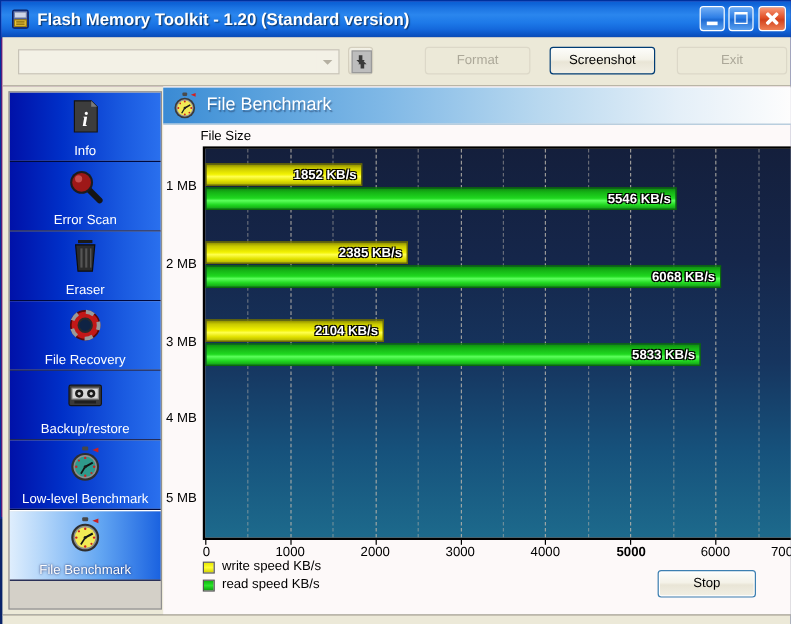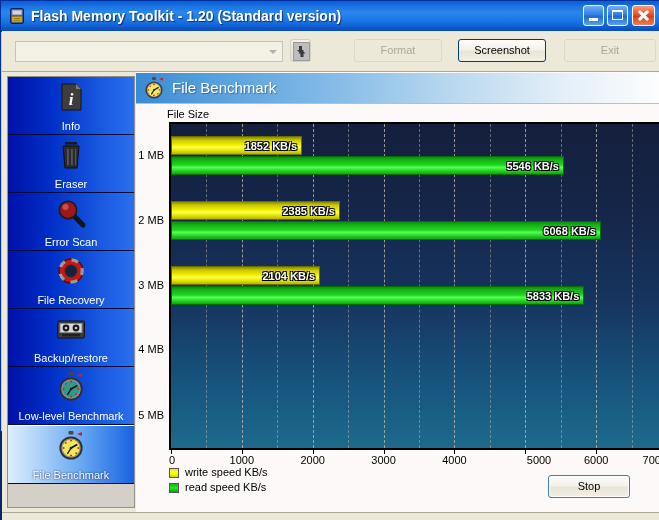--- a/index.html
+++ b/index.html
@@ -4,21 +4,21 @@
 <style>
   html,body{margin:0;padding:0;}
   body{
     width:659px;height:520px;overflow:hidden;
     font-family:"Liberation Sans", sans-serif;
     background:#0a246a;
   }
   #app{
     position:relative;width:659px;height:432px;
     box-sizing:border-box;
-    background:#f0abfc;
+    background:#701a75;
     border:1px solid #00309e;
   }
 
   
   #titlebar{
     position:absolute;left:0;top:0;width:659px;height:30px;
     background:linear-gradient(to bottom,
       #0a5fd4 0%, #0f64d8 8%, #1b73e2 18%, #2a86ee 38%,
       #1d79e8 60%, #1468dc 78%, #0c54c4 93%, #0a4bb4 100%);
     border-bottom:1px solid #0a3fa0;
@@ -293,36 +293,36 @@
         <div class="navitem">
           <span class="navicon"><svg width="32" height="32" viewBox="0 0 32 32">
               <path d="M7 3 h14 l5 5 v21 h-19 z" fill="#3d3d3d" stroke="#141414"></path>
               <path d="M21 3 l5 5 h-5 z" fill="#7a7a7a"></path>
               <text x="16" y="24" font-size="17" font-family="Liberation Serif, serif" font-style="italic" font-weight="bold" fill="#ffffff" text-anchor="middle">i</text>
             </svg></span>
           <span class="navlabel">Info</span>
         </div>
         <div class="navitem">
           <span class="navicon"><svg width="32" height="32" viewBox="0 0 32 32">
+              <line x1="18" y1="18" x2="28" y2="28" stroke="#151515" stroke-width="5" stroke-linecap="round"></line>
+              <circle cx="13" cy="13" r="9.5" fill="#1c1c1c"></circle>
+              <circle cx="13" cy="13" r="7.8" fill="#9e1818"></circle>
+              <circle cx="10.5" cy="10" r="3" fill="#e06a6a" opacity=".65"></circle>
+            </svg></span>
+          <span class="navlabel">Error Scan</span>
+        </div>
+        <div class="navitem">
+          <span class="navicon"><svg width="32" height="32" viewBox="0 0 32 32">
               <rect x="10" y="3" width="12" height="2.6" fill="#1a1a1a"></rect>
               <path d="M8 7 h16 l-2 22 h-12 z" fill="#2b2b2b" stroke="#0d0d0d"></path>
               <rect x="12" y="10" width="1.8" height="16" fill="#555"></rect>
               <rect x="16" y="10" width="1.8" height="16" fill="#555"></rect>
               <rect x="20" y="10" width="1.2" height="16" fill="#555"></rect>
             </svg></span>
           <span class="navlabel">Eraser</span>
-        </div>
-        <div class="navitem">
-          <span class="navicon"><svg width="32" height="32" viewBox="0 0 32 32">
-              <line x1="18" y1="18" x2="28" y2="28" stroke="#151515" stroke-width="5" stroke-linecap="round"></line>
-              <circle cx="13" cy="13" r="9.5" fill="#1c1c1c"></circle>
-              <circle cx="13" cy="13" r="7.8" fill="#9e1818"></circle>
-              <circle cx="10.5" cy="10" r="3" fill="#e06a6a" opacity=".65"></circle>
-            </svg></span>
-          <span class="navlabel">Error Scan</span>
         </div>
         <div class="navitem">
           <span class="navicon"><svg width="32" height="32" viewBox="0 0 32 32">
               <circle cx="16" cy="16" r="12" fill="#c21818" stroke="#5a0808" stroke-width="1.4"></circle>
               <circle cx="16" cy="16" r="11.2" fill="none" stroke="#9a9a9a" stroke-width="3.2" stroke-dasharray="7 7" stroke-dashoffset="3"></circle>
               <circle cx="16" cy="16" r="5.6" fill="#0f2344" stroke="#2a2a2a" stroke-width="1.6"></circle>
             </svg></span>
           <span class="navlabel">File Recovery</span>
         </div>
         <div class="navitem">
@@ -454,21 +454,21 @@
           <div class="xtick" style="left: 2px; transform: translateX(-2px);">0</div>
           <div class="xmark" style="left: 72.8571px;"></div>
           <div class="xtick" style="left: 72.8571px;">1000</div>
           <div class="xmark" style="left: 143.714px;"></div>
           <div class="xtick" style="left: 143.714px;">2000</div>
           <div class="xmark" style="left: 214.571px;"></div>
           <div class="xtick" style="left: 214.571px;">3000</div>
           <div class="xmark" style="left: 285.429px;"></div>
           <div class="xtick" style="left: 285.429px;">4000</div>
           <div class="xmark" style="left: 356.286px;"></div>
-          <div class="xtick" style="left: 370px;">5000</div>
+          <div class="xtick" style="left: 357px; font-weight: bold;">5000</div>
           <div class="xmark" style="left: 427.143px;"></div>
           <div class="xtick" style="left: 427.143px;">6000</div>
           <div class="xtick" style="left: 498px; transform: translateX(-100%);">7000</div>
         </div>
 
       <div id="legend">
           <div class="legrow">
             <span class="legsw w"></span>
             <span class="legtxt">write speed KB/s</span>
           </div>

